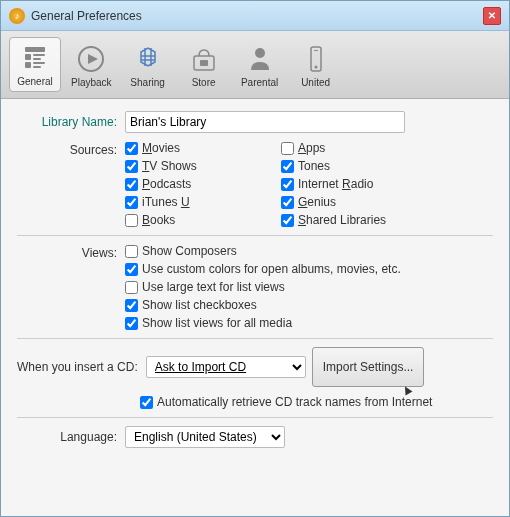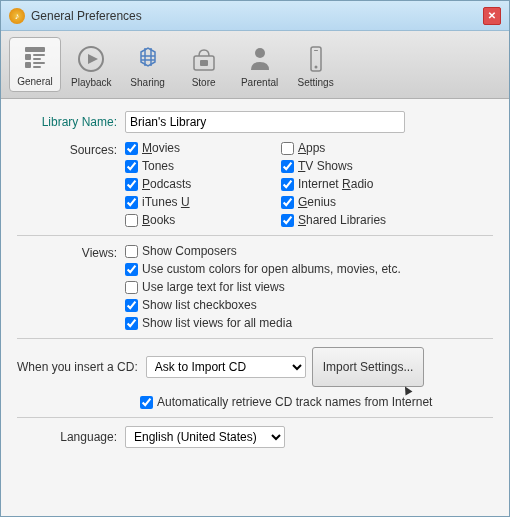--- a/index.html
+++ b/index.html
@@ -229,20 +229,21 @@
     }
 
     .select-dropdown {
       height: 22px;
       border: 1px solid #bbb;
       background: white;
       font-size: 12px;
       border-radius: 2px;
       padding: 0 4px;
       width: 160px;
+      text-decoration: underline;
     }
 
     .import-btn {
       margin-left: 6px;
       height: 40px;
       background: linear-gradient(to bottom, #f5f5f5, #e0e0e0);
       border: 1px solid #999;
       border-radius: 3px;
       padding: 0 10px;
       cursor: pointer;
@@ -371,21 +372,21 @@
     </div>
 
     <div class="toolbar-item">
       <div class="toolbar-icon">
         <svg width="30" height="30" viewBox="0 0 30 30">
           <rect x="10" y="3" width="10" height="24" rx="2" fill="none" stroke="#888" stroke-width="1.5"></rect>
           <circle cx="15" cy="23" r="1.5" fill="#888"></circle>
           <rect x="13" y="6" width="4" height="1" rx="0.5" fill="#888"></rect>
         </svg>
       </div>
-      <span class="toolbar-label">Settings</span>
+      <span class="toolbar-label">United</span>
     </div>
 
   </div>
 
   <div class="content">
 
     <div class="form-row">
       <span class="form-label">Library Name:</span>
       <input class="text-input" type="text" value="Brian's Library" style="width: 260px;">
     </div>
@@ -399,26 +400,26 @@
           <span class="checkbox-label"><span class="underline">M</span>ovies</span>
         </div>
 
         <div class="checkbox-item">
           <input type="checkbox" style="">
           <span class="checkbox-label"><span class="underline">A</span>pps</span>
         </div>
 
         <div class="checkbox-item">
           <input type="checkbox" checked="" style="">
+          <span class="checkbox-label"><span class="underline">T</span>V Shows</span>
+        </div>
+
+        <div class="checkbox-item">
+          <input type="checkbox" checked="" style="">
           <span class="checkbox-label">Tones</span>
-        </div>
-
-        <div class="checkbox-item">
-          <input type="checkbox" checked="" style="">
-          <span class="checkbox-label"><span class="underline">T</span>V Shows</span>
         </div>
 
         <div class="checkbox-item">
           <input type="checkbox" checked="" style="">
           <span class="checkbox-label"><span class="underline">P</span>odcasts</span>
         </div>
 
         <div class="checkbox-item">
           <input type="checkbox" checked="" style="">
           <span class="checkbox-label">Internet <span class="underline">R</span>adio</span>

